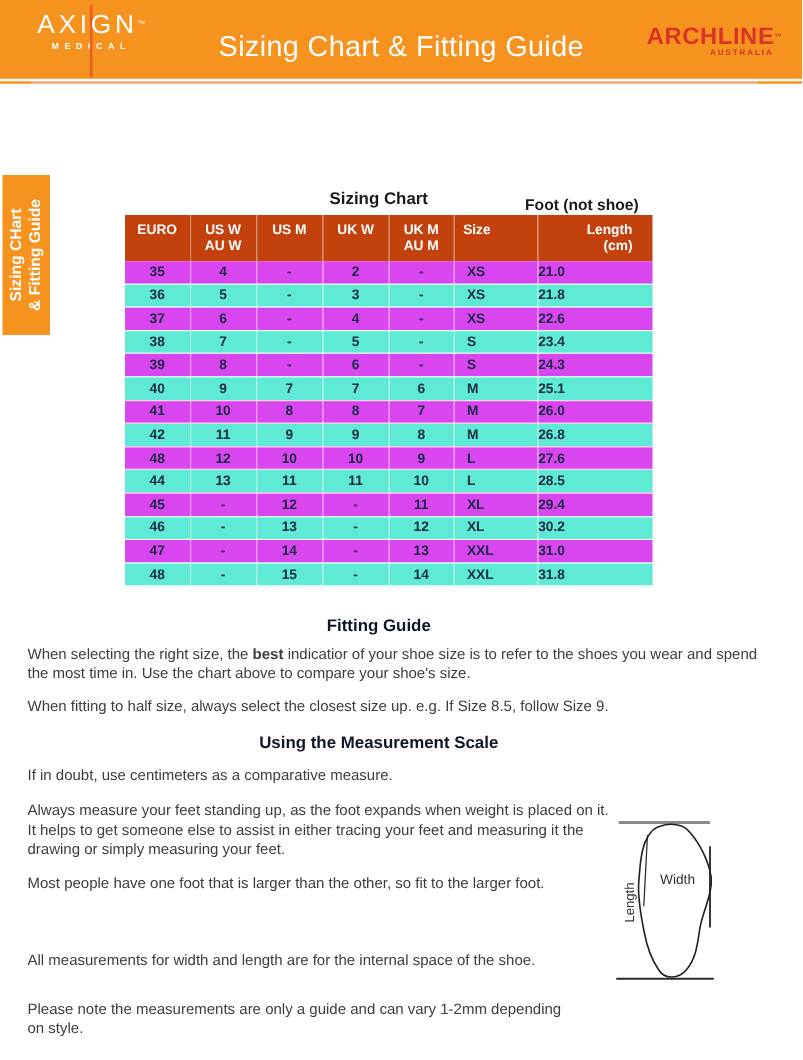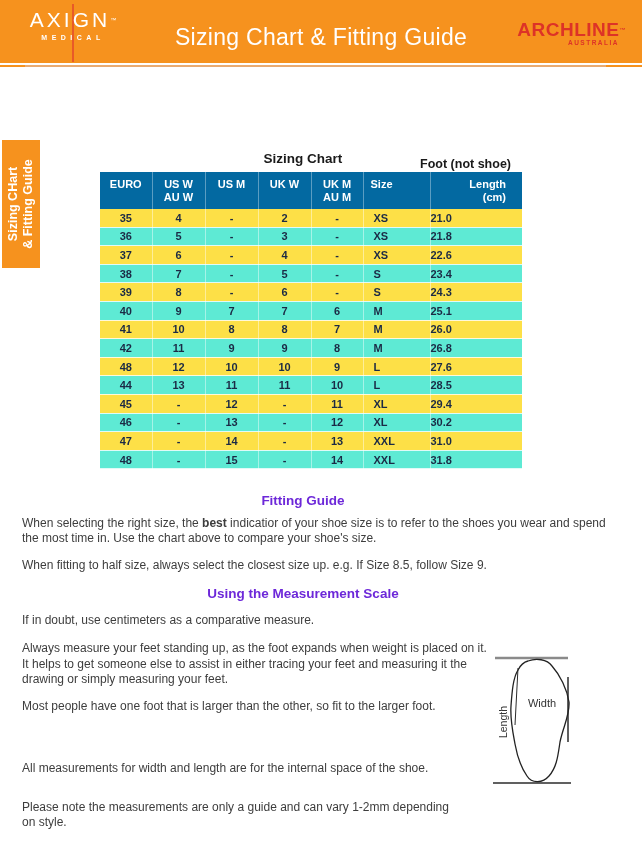--- a/index.html
+++ b/index.html
@@ -29,34 +29,34 @@
     display:flex;flex-direction:column;align-items:center;justify-content:center;
     color:#fff;font-weight:bold;font-size:12.5px;line-height:15px;text-align:center;}
   
   .chart-title{position:absolute;left:0;width:606px;top:151px;text-align:center;
     color:#1A1A1A;font-size:13.5px;font-weight:bold;}
   .foot-note{position:absolute;top:157px;right:131px;color:#1A1A1A;font-size:12.5px;font-weight:bold;}
   table.sizing{position:absolute;left:100px;top:172px;width:422px;border-collapse:collapse;
     table-layout:fixed;font-weight:bold;}
   .sizing col.c0{width:52px}.sizing col.c1{width:53px}.sizing col.c2{width:53px}
   .sizing col.c3{width:53px}.sizing col.c4{width:52px}.sizing col.c5{width:67px}.sizing col.c6{width:92px}
-  .sizing th{background:#0369a1;color:#fff;font-size:11px;line-height:13px;vertical-align:top;
+  .sizing th{background:#c2410c;color:#fff;font-size:11px;line-height:13px;vertical-align:top;
     padding:6px 0 0 0;height:31px;text-align:center;border-right:1px solid rgba(255,255,255,0.35);}
   .sizing th:last-child{border-right:none;}
   .sizing th.c5{text-align:left;padding-left:7px;}
   .sizing th.c6{text-align:right;padding-right:16px;}
   .sizing td{font-size:11px;color:#1B2A45;text-align:center;height:17.6px;padding:0;
     border-bottom:1px solid rgba(255,255,255,0.8);border-right:1px solid rgba(255,255,255,0.45);}
   .sizing td:last-child{border-right:none;}
-  .sizing tr.row-dark td{background:#fde047;}
+  .sizing tr.row-dark td{background:#d946ef;}
   .sizing tr.row-light td{background:#5eead4;}
   .sizing td.c5{text-align:left;padding-left:10px;}
   .sizing td.c6{text-align:left;padding-right:28px;}
   
-  .h2{position:absolute;left:0;width:606px;text-align:center;color:#6d28d9;
+  .h2{position:absolute;left:0;width:606px;text-align:center;color:#0f172a;
     font-size:13.5px;font-weight:bold;}
   .para{position:absolute;left:22px;color:#3D3D3D;font-size:12px;line-height:15px;}
   
   .foot-diagram{position:absolute;left:492px;top:645px;width:150px;height:145px;}
 </style>
 </head>
 <body>
 
 <div class="page">
 

